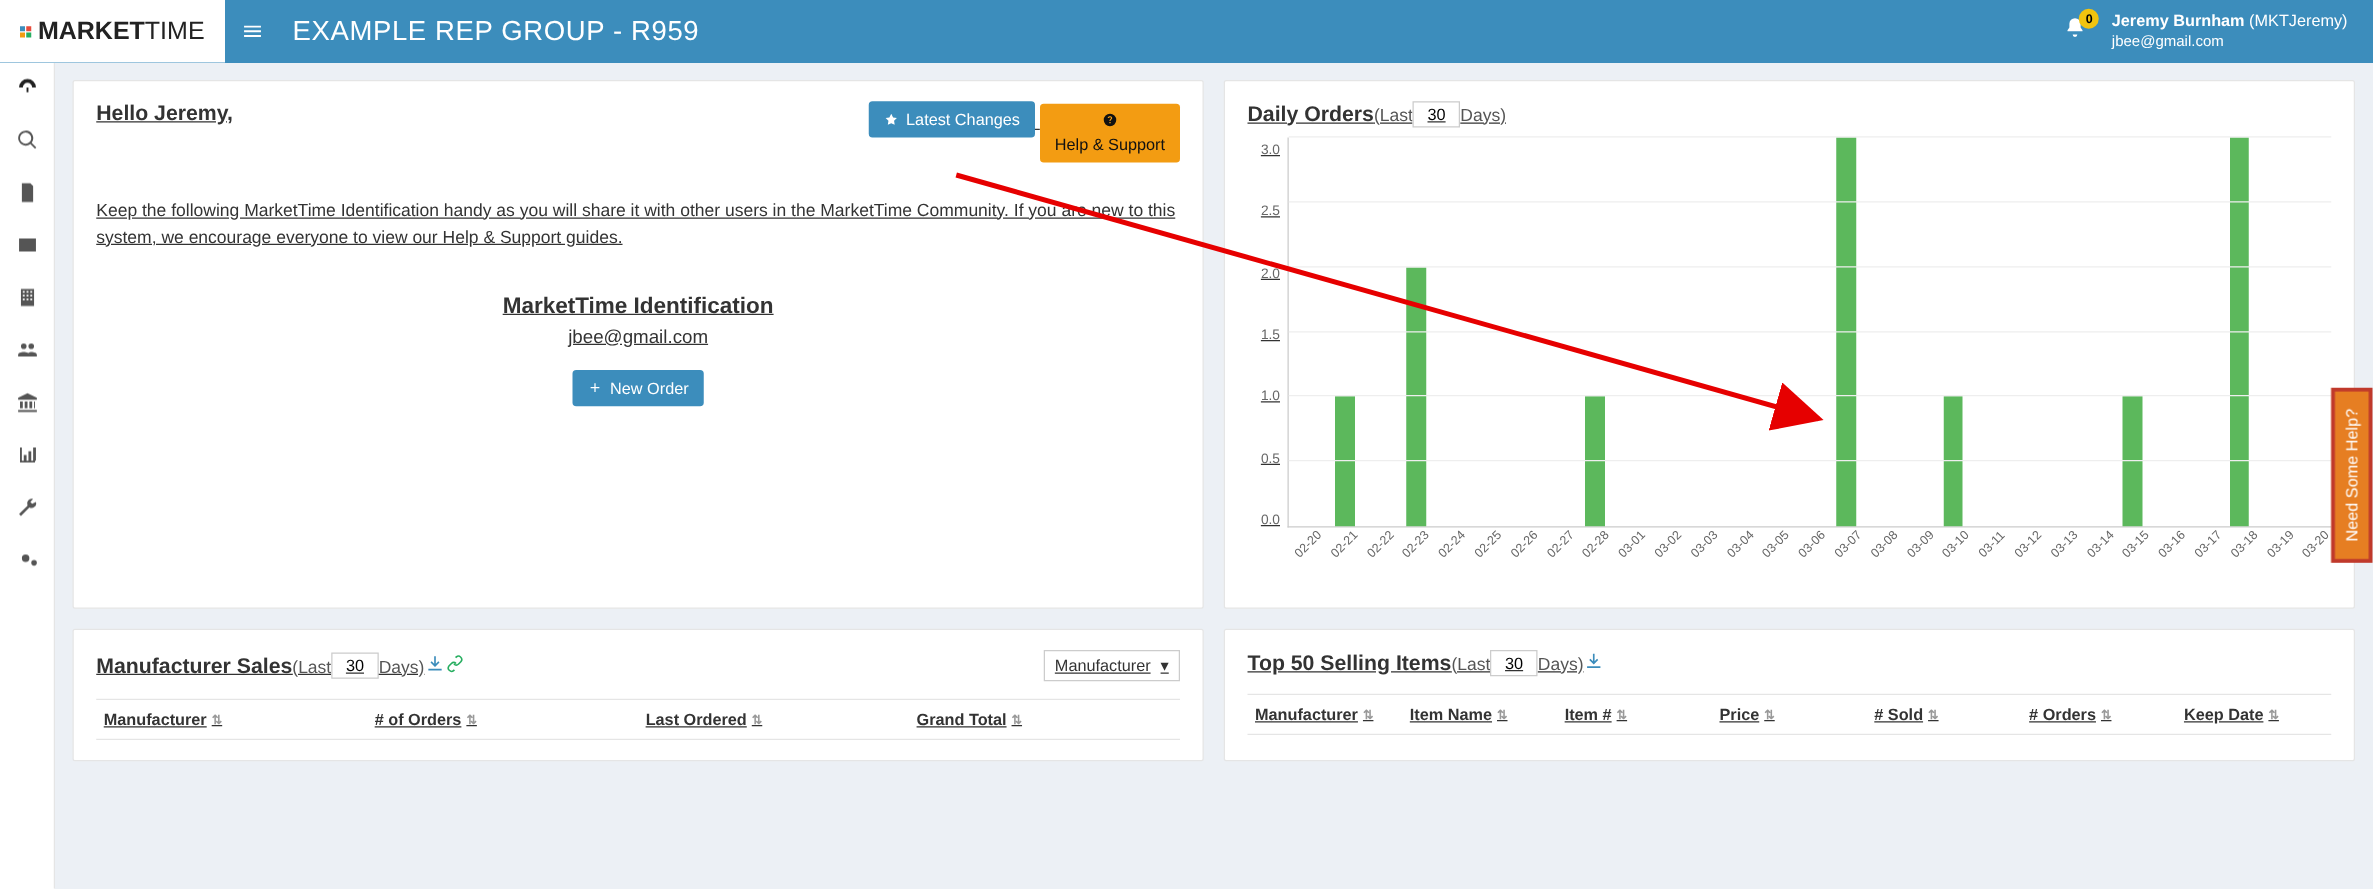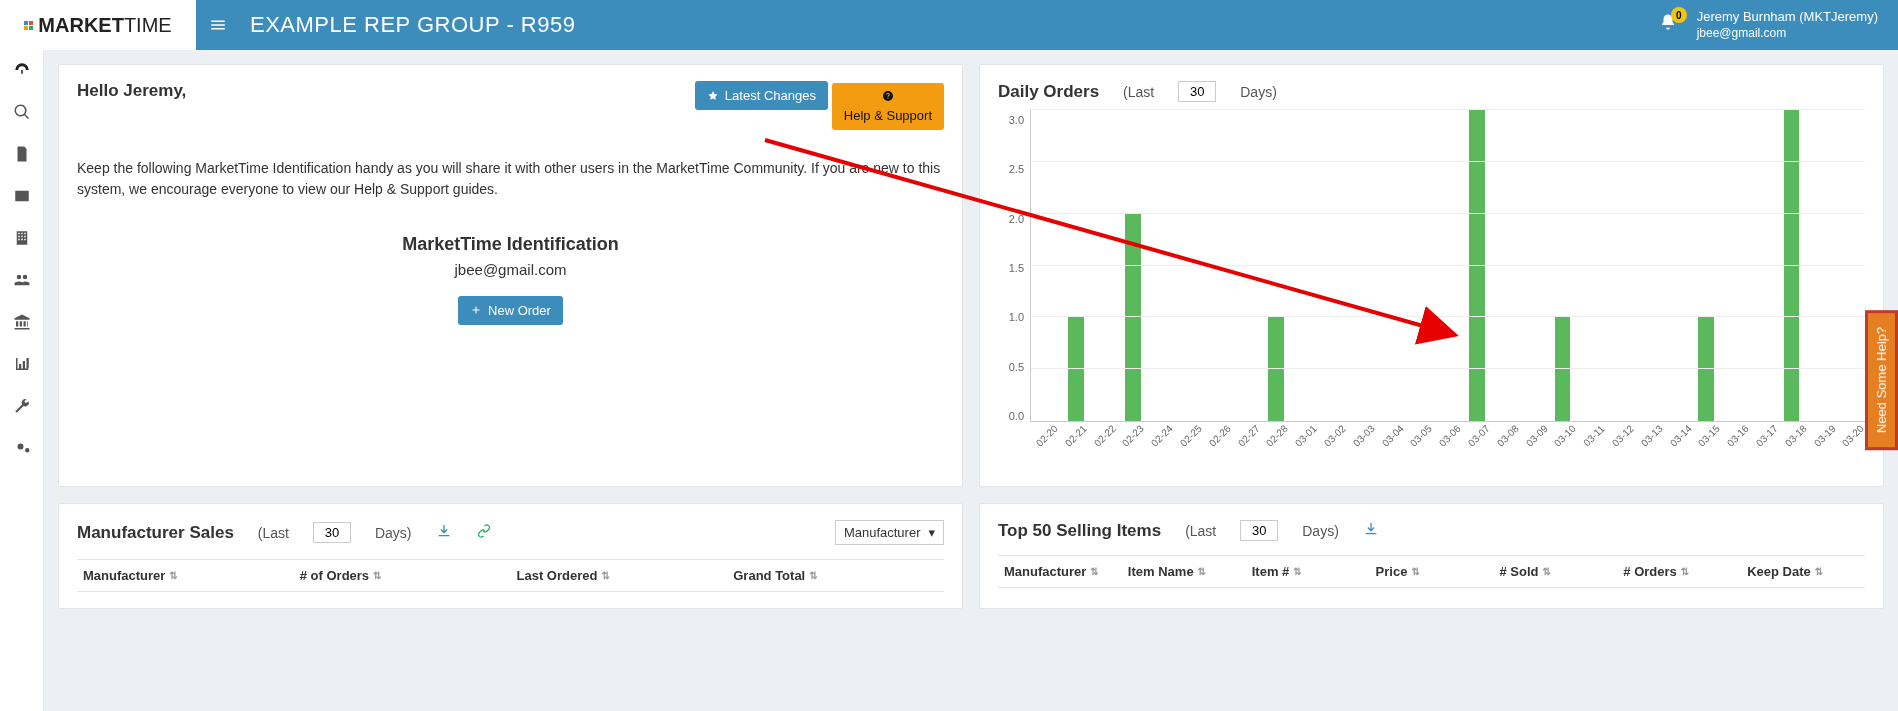--- a/index.html
+++ b/index.html
@@ -1,54 +1,54 @@
 <!DOCTYPE html>
 <html><head>
 <meta charset="utf-8">
 <style>
 * { box-sizing: border-box; margin: 0; padding: 0; }
 body { font-family: "Segoe UI", Arial, sans-serif; background: #ecf0f5; color: #333; font-size: 14px; overflow-x: hidden; }
 
 .topbar { display:flex; align-items:center; background:#3c8dbc; color:#fff; height:50px; position:fixed; top:0; left:0; right:0; z-index:100;}
-.logo-box { width:196px; height:50px; background:#fff; display:flex; align-items:center; justify-content:center; font-weight:700; font-size:20px; color:#222;}
+.logo-box { width:180px; height:50px; background:#fff; display:flex; align-items:center; justify-content:center; font-weight:700; font-size:20px; color:#222;}
 .logo-dots{display:inline-flex;flex-direction:column;gap:1px;margin-right:5px;}
 .logo-dots span{display:flex;gap:1px;}
 .logo-dots i{width:4px;height:4px;display:block;}
 .d1{background:#3c8dbc;} .d2{background:#e74c3c;} .d3{background:#f39c12;} .d4{background:#27ae60;}
 .hamburger{width:44px;display:flex;align-items:center;justify-content:center;font-size:20px;cursor:pointer;}
 .rep-title{font-size:22px;font-weight:400;margin-left:10px;letter-spacing:.5px;}
 .top-right{margin-left:auto;display:flex;align-items:center;padding-right:20px;gap:20px;}
 .bell{position:relative;font-size:18px;cursor:pointer;}
 .bell-badge{position:absolute;top:-6px;right:-10px;background:#f1c40f;color:#000;font-size:10px;font-weight:700;border-radius:50%;width:16px;height:16px;display:flex;align-items:center;justify-content:center;}
 .userinfo{text-align:left;font-size:13px;line-height:1.3;}
-.userinfo .uname{font-weight:400;text-align:center;}
+.userinfo .uname{font-weight:700;text-align:center;}
 .userinfo .ualias{font-weight:400;}
 .userinfo .uemail{font-size:12px;}
 
 .sidebar{position:fixed;top:50px;left:0;bottom:0;width:44px;background:#fff;border-right:1px solid #e5e5e5;display:flex;flex-direction:column;align-items:center;padding-top:10px;gap:22px;}
 .sidebar .navicon{width:20px;height:20px;color:#555;cursor:pointer;display:flex;align-items:center;justify-content:center;}
 .sidebar .navicon.active{color:#222;}
 .sidebar .navicon svg{width:18px;height:18px;fill:currentColor;}
 
 .page{margin-left:44px;margin-top:50px;padding:14px;display:grid;grid-template-columns:1fr 1fr;gap:16px;}
-.panel{background:#fff;border:1px solid #e5e5e5;border-radius:2px;padding:16px 18px;position:relative;}
+.panel{background:#fff;border:1px solid #e5e5e5;border-radius:2px;padding:16px 18px;position:relative;text-decoration:underline;}
 
 .hello-row{display:flex;justify-content:space-between;align-items:flex-start;}
 .hello{font-weight:700;font-size:17px;}
 .btn{display:inline-flex;align-items:center;gap:6px;border:none;border-radius:3px;padding:7px 12px;font-size:13px;cursor:pointer;color:#fff;}
 .btn-blue{background:#3c8dbc;}
 .btn-orange{background:#f39c12;color:#111;flex-direction:column;}
 .btn-blue2{background:#3c8dbc;}
 .btn svg{width:12px;height:12px;fill:currentColor;}
 .welcome-text{margin-top:28px;font-size:14px;color:#333;line-height:1.5;}
 .id-block{text-align:center;margin-top:34px;}
 .id-title{font-weight:700;font-size:18px;margin-bottom:6px;}
 .id-line{font-size:15px;color:#333;}
 
-.panel-title-row{display:flex;align-items:center;gap:24px;flex-wrap:wrap;}
+.panel-title-row{display:flex;align-items:center;gap:0;flex-wrap:wrap;}
 .panel-title{font-weight:700;font-size:17px;}
 .panel-sub{color:#555;font-size:14px;}
 .days-input{width:38px;padding:2px 4px;border:1px solid #ccc;text-align:center;font-size:13px;}
 .download-icon{color:#3c8dbc;cursor:pointer;}
 .link-icon{color:#27ae60;cursor:pointer;}
 .select-box{margin-left:auto;border:1px solid #ccc;padding:4px 8px;font-size:13px;background:#fff;display:flex;align-items:center;gap:8px;cursor:pointer;}
 
 .chart{position:relative;height:360px;margin-top:8px;display:flex;}
 .yaxis{width:32px;display:flex;flex-direction:column;justify-content:space-between;align-items:flex-end;padding:4px 6px 48px 0;font-size:11px;color:#666;}
 .plot{flex:1;position:relative;border-left:1px solid #ccc;border-bottom:1px solid #ccc;margin-bottom:48px;}

